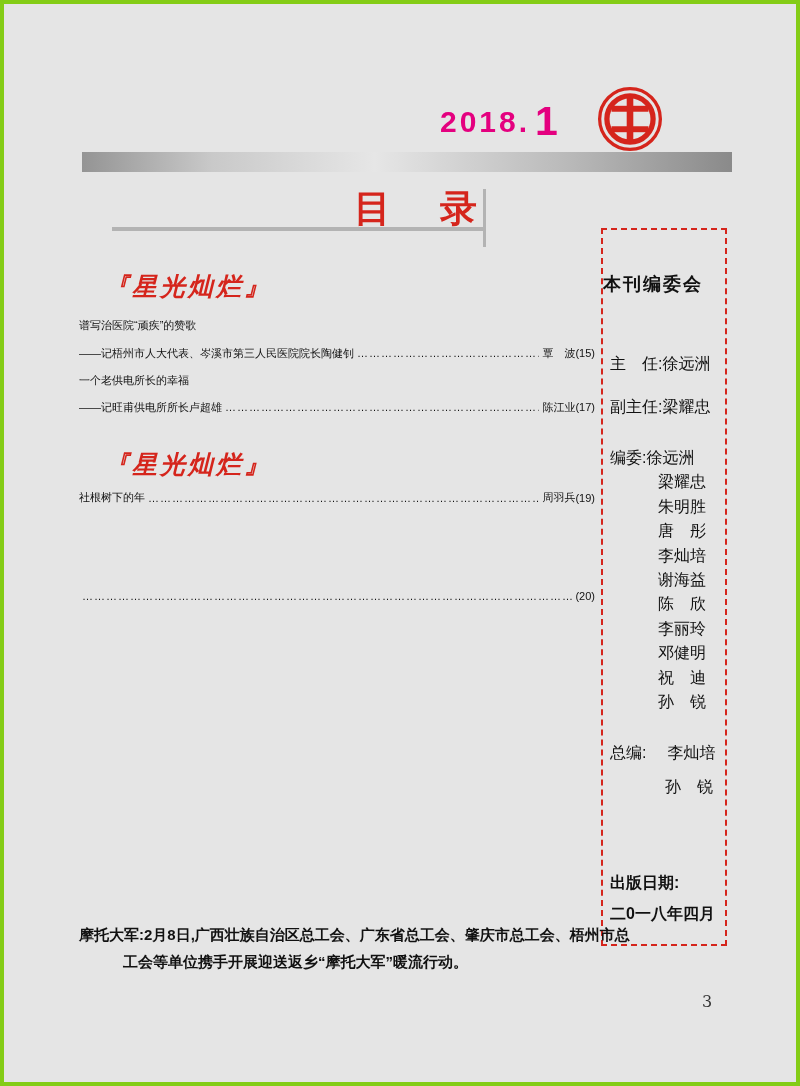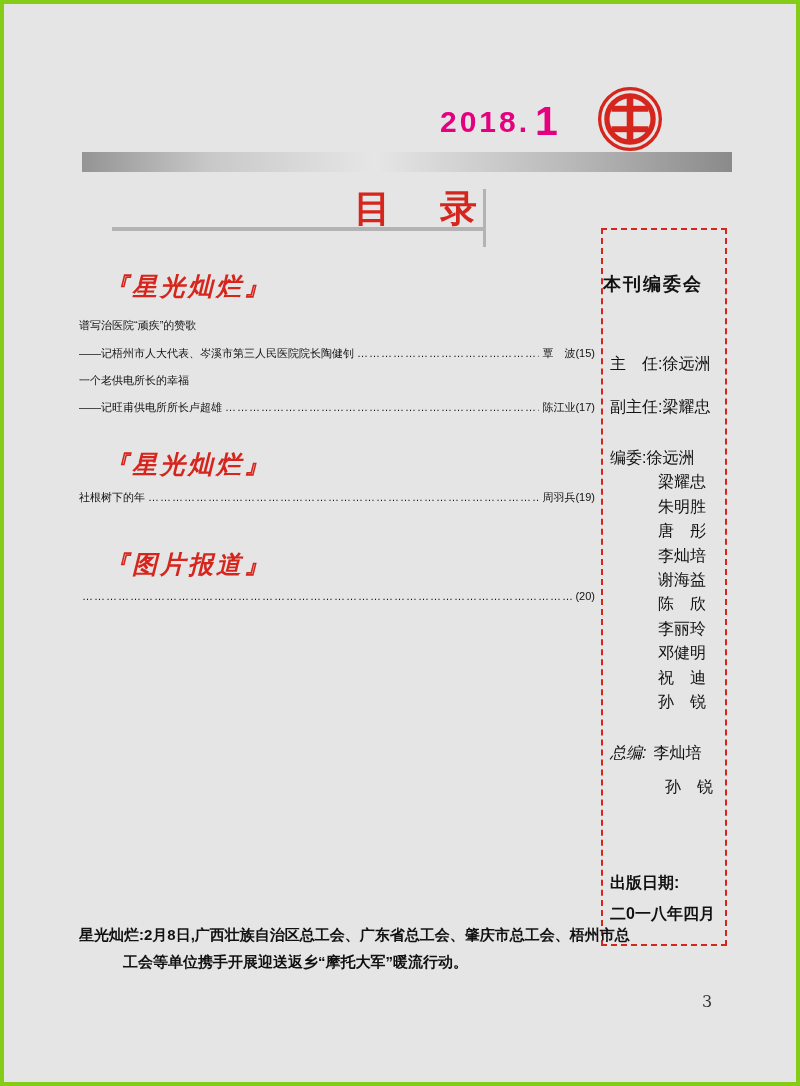--- a/index.html
+++ b/index.html
@@ -40,40 +40,40 @@
   .sec1{top:266px;}
   .sec2{top:444px;}
   .sec3{top:544px;}
   
   .entry-row{
     position:absolute;left:75px;width:516px;
     display:flex;align-items:baseline;
     font-size:11px;color:#111;white-space:nowrap;
   }
   .r1{top:314px;} .r2{top:342px;justify-content:flex-end;} .r3{top:369px;} .r4{top:396px;}
-  .r5{top:486px;} .r6{top:586px;}
+  .r5{top:486px;align-items:center;} .r6{top:586px;}
   .entry-title{white-space:nowrap;}
   .entry-leader{flex:1;overflow:hidden;white-space:nowrap;color:#111;margin:0 3px;letter-spacing:1px;}
   .entry-author{white-space:nowrap;}
   .entry-page{white-space:nowrap;}
   
   .sidebar{
     position:absolute;left:597px;top:224px;width:126px;height:718px;
     box-sizing:border-box;border:2px dashed #d5251c;
     font-size:16px;color:#111;
   }
   .sb-title{position:absolute;left:0;top:42px;width:100%;font-size:18px;letter-spacing:2px;font-weight:bold;white-space:nowrap;}
   .sb-row{position:absolute;left:7px;white-space:nowrap;}
   .sb-director{top:124px;}
   .sb-deputy{top:167px;}
   .sb-committee{position:absolute;left:7px;top:216px;line-height:24.4px;}
   .sb-crow{white-space:nowrap;}
   .sb-crow .name-ind{padding-left:48px;display:inline-block;}
   .sb-chief{position:absolute;left:7px;top:506px;line-height:34.4px;}
-  .sb-chief .lbl{margin-right:7px;font-style:italic;}
+  .sb-chief .lbl{margin-right:21px;}
   .sb-chief .ind{padding-left:55px;display:inline-block;}
   .sb-publish-label{position:absolute;left:7px;top:643px;font-weight:bold;white-space:nowrap;}
   .sb-publish-date{position:absolute;left:7px;top:674px;font-weight:bold;white-space:nowrap;}
   
   .caption{position:absolute;left:75px;top:917px;width:552px;font-size:15px;font-weight:bold;color:#111;line-height:27px;}
   .cap-line2{padding-left:44px;}
   .pagenum{position:absolute;left:698px;top:988px;font-family:"DejaVu Serif", serif;font-size:16px;color:#333;}
 </style>
 </head>
 <body>
@@ -123,21 +123,20 @@
   </div>
 
   <div class="sec-header sec2">『星光灿烂』</div>
   <div class="entry-row r5">
     <span class="entry-title">社根树下的年</span>
     <span class="entry-leader">………………………………………………………………………………………………………………</span>
     <span class="entry-author">周羽兵</span>
     <span class="entry-page">(19)</span>
   </div>
 
-  <div class="sec-header sec3">『图片报道』</div>
   <div class="entry-row r6">
     <span class="entry-leader">………………………………………………………………………………………………………………</span>
     <span class="entry-page">(20)</span>
   </div>
 
   <div class="sidebar">
     <div class="sb-title">本刊编委会</div>
 
     <div class="sb-row sb-director">
       <span>主　任:</span><span>徐远洲</span>
@@ -164,20 +163,20 @@
       <div><span class="lbl">总编:</span><span>李灿培</span></div>
       <div><span class="ind">孙　锐</span></div>
     </div>
 
     <div class="sb-publish-label">出版日期:</div>
     <div class="sb-publish-date">二0一八年四月</div>
   </div>
 
   <div class="caption">
     <div class="cap-line1">
-      <span>星光灿烂:</span><span>2月8日,广西壮族自治区总工会、广东省总工会、肇庆市总工会、梧州市总</span>
+      <span>摩托大军:</span><span>2月8日,广西壮族自治区总工会、广东省总工会、肇庆市总工会、梧州市总</span>
     </div>
     <div class="cap-line2">工会等单位携手开展迎送返乡“摩托大军”暖流行动。</div>
   </div>
 
   <div class="pagenum">3</div>
 
 </div>
 
 </body></html>

